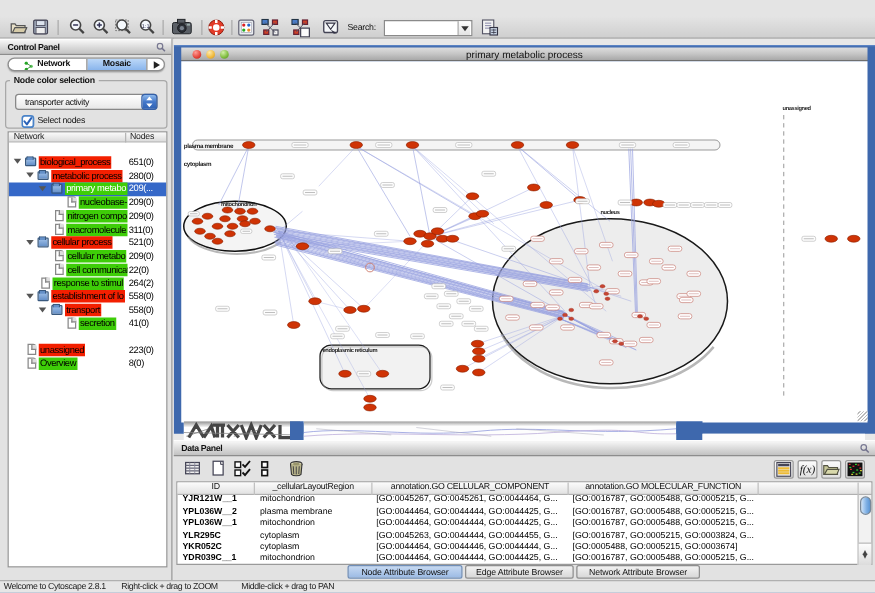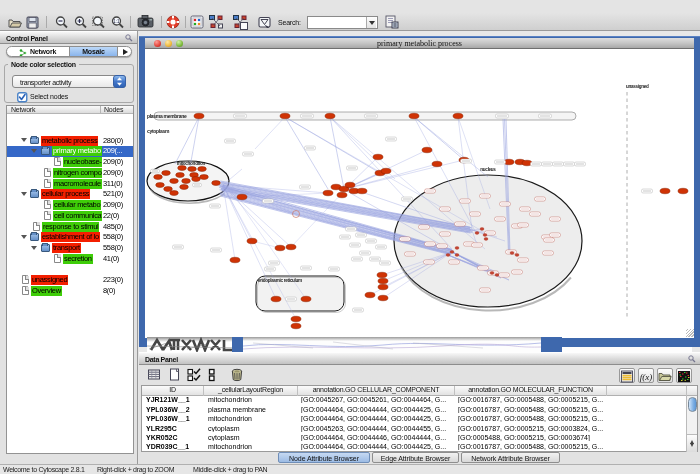--- a/index.html
+++ b/index.html
@@ -68,21 +68,21 @@
 .fold { position:absolute; top:1.5px; width:9px; height:7.5px; background:linear-gradient(#9fc0e8,#6590c8); border:0.5px solid #39597e; border-radius:1px; }
 .fold:before { content:""; position:absolute; left:0px; top:-2px; width:4px; height:2px; background:#6590c8; border:0.5px solid #39597e; border-bottom:0; border-radius:1px 1px 0 0; }
 .file { position:absolute; top:0.5px; width:7px; height:9px; background:#fff; border:0.5px solid #888; border-radius:0 2.5px 0 0; }
 .file:before { content:""; position:absolute; right:-0.5px; top:-0.5px; width:3px; height:3px; background:#ddd; border-left:0.5px solid #888; border-bottom:0.5px solid #888; }
 
 
 #desktop { left:139px; top:31px; width:561px; height:433px; background:#e8e8e8; overflow:hidden; }
 #mwin { position:absolute; left:0px; top:5px; width:561px; height:311px;
   background:#3e68ad; border-top:1px solid #5b83c4; }
 #mtitle { position:absolute; left:6px; top:1px; right:6px; height:11px;
-  background:linear-gradient(#dedede,#c6c6c6 50%,#a8a8a8); border-bottom:1px solid #6f6f6f;font-family:Liberation Serif, serif; }
+  background:linear-gradient(#dedede,#c6c6c6 50%,#a8a8a8); border-bottom:1px solid #6f6f6f; }
 #mtitle .t { position:absolute; left:0; right:0; top:1px; text-align:center; font-size:8px; color:#111; }
 #mtitle .light { top:2px; width:7px; height:7px; }
 #mtitle .m1 { left:9px;  background:radial-gradient(circle at 2.5px 2px,#ff9d96,#e3443a 60%,#b01c12); }
 #mtitle .m2 { left:20px; background:radial-gradient(circle at 2.5px 2px,#ffe9a8,#efb93b 60%,#c9882a); }
 #mtitle .m3 { left:31px; background:radial-gradient(circle at 2.5px 2px,#d3f0a8,#7dbb3c 60%,#55882a); }
 #canvas { position:absolute; left:6px; top:12px; width:549px; height:289px; background:#fff; }
 #grip { position:absolute; right:6px; bottom:10px; width:8px; height:8px;
   background:repeating-linear-gradient(135deg,#fff 0 1px,#bbb 1px 2px); }
 
 
@@ -236,20 +236,26 @@
             </svg></span>
           <span class="tx">Select nodes</span>
         </div>
     </div>
     <div id="treebox">
       <div id="treehdr">
           <span class="c1">Network</span>
           <span class="sep"></span>
           <span class="c2">Nodes</span>
         </div>
+<div class="trow" style="top:18.25px">
+          <span class="arr" style="left:4px"></span>
+          <span class="fold" style="left:13px"></span>
+          <span class="hl r" style="left:24px;max-width:71px">biological_process</span>
+          <span class="num">651(0)</span>
+        </div>
 <div class="trow" style="top:29.00px">
           <span class="arr" style="left:14px"></span>
           <span class="fold" style="left:23px"></span>
           <span class="hl r" style="left:34px;max-width:61px">metabolic process</span>
           <span class="num">280(0)</span>
         </div>
 <div class="trow sel" style="top:39.75px">
           <span class="arr" style="left:24px"></span>
           <span class="fold" style="left:34px"></span>
           <span class="hl g" style="left:45px;width:50px">primary metabo</span>
@@ -282,21 +288,21 @@
           <span class="num">209(0)</span>
         </div>
 <div class="trow" style="top:104.25px">
           <span class="file" style="left:37px"></span>
           <span class="hl g" style="left:46px;max-width:49px">cell communicat</span>
           <span class="num">22(0)</span>
         </div>
 <div class="trow" style="top:115.00px">
           <span class="file" style="left:26px"></span>
           <span class="hl g" style="left:35px;max-width:60px">response to stimul</span>
-          <span class="num">485(0)</span>
+          <span class="num">264(2)</span>
         </div>
 <div class="trow" style="top:125.75px">
           <span class="arr" style="left:14px"></span>
           <span class="fold" style="left:23px"></span>
           <span class="hl r" style="left:34px;max-width:61px">establishment of lo</span>
           <span class="num">558(0)</span>
         </div>
 <div class="trow" style="top:136.50px">
           <span class="arr" style="left:24px"></span>
           <span class="fold" style="left:34px"></span>

